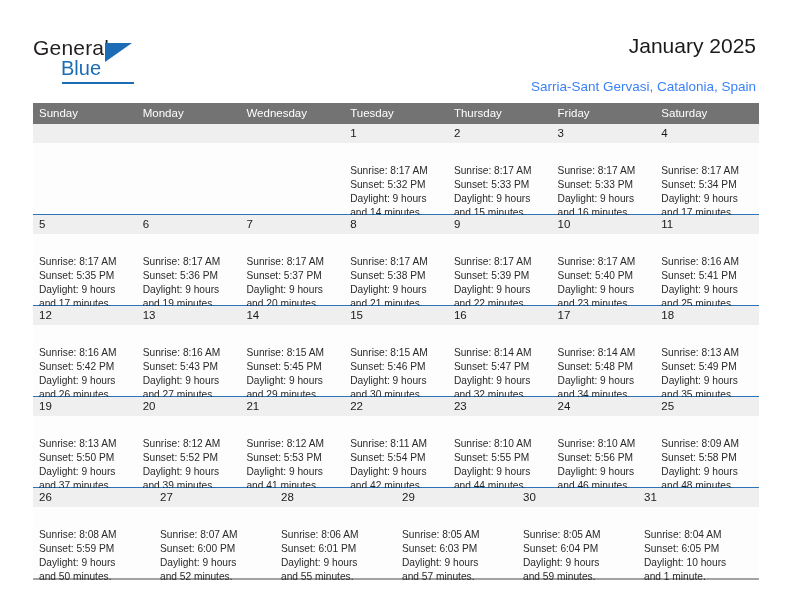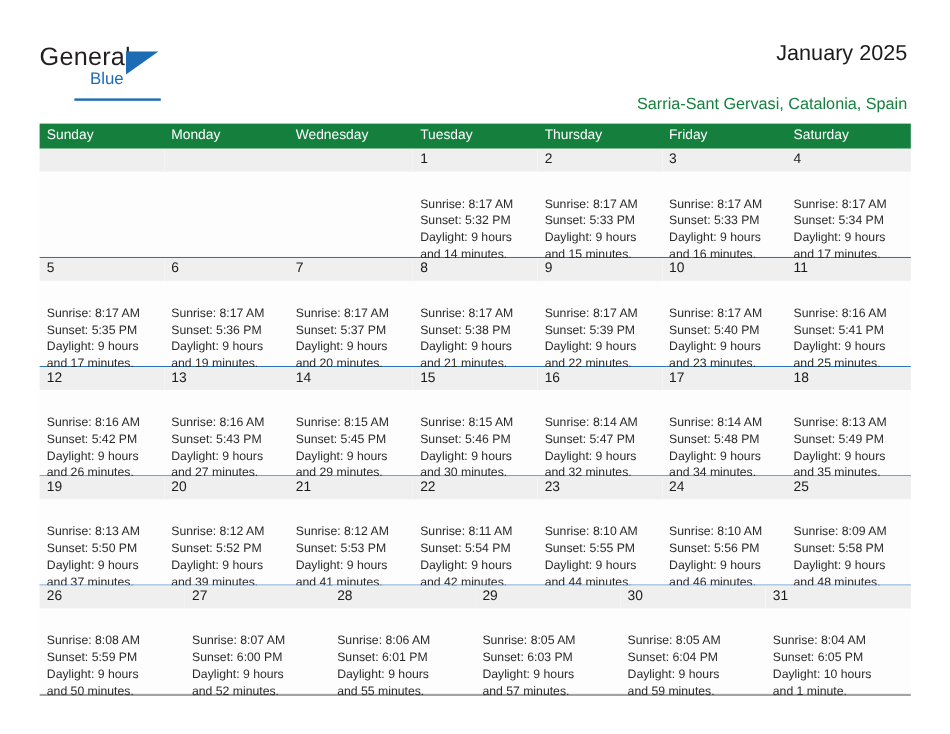--- a/index.html
+++ b/index.html
@@ -49,65 +49,65 @@
     position: absolute;
     left: 72px;
     top: 7px;
     width: 0;
     height: 0;
     border-left: 27px solid #1b6cb5;
     border-bottom: 19px solid transparent;
   }
   .logo-blue {
     position: absolute;
-    left: 42px;
+    left: 28px;
     top: 21px;
-    font-size: 14px;
+    font-size: 20px;
     color: #1b6cb5;
     font-family: "Liberation Sans", sans-serif;
   }
   .logo-underline {
     position: absolute;
     left: 29px;
     top: 46px;
     width: 72px;
     height: 2px;
     background: #1b6cb5;
   }
 
   .title {
     position: absolute;
     right: 36px;
     top: 34px;
-    font-size: 18px;
+    font-size: 21px;
     color: #1a1a1a;
     text-align: right;
     white-space: nowrap;
   }
   .subtitle {
     position: absolute;
     right: 36px;
     top: 79px;
     font-size: 13.5px;
-    color: #15803d;
+    color: #3b82f6;
     text-align: right;
     white-space: nowrap;
   }
 
   
   .calendar {
     position: absolute;
     left: 33px;
     top: 103px;
     width: 726px;
   }
   .weekday-row {
     display: flex;
     width: 100%;
-    background: #15803d;
+    background: #737373;
     height: 21px;
   }
   .weekday {
     flex: 1 1 0;
     box-sizing: border-box;
     padding-left: 6px;
     color: #ffffff;
     font-size: 11.5px;
     line-height: 21px;
     white-space: nowrap;

